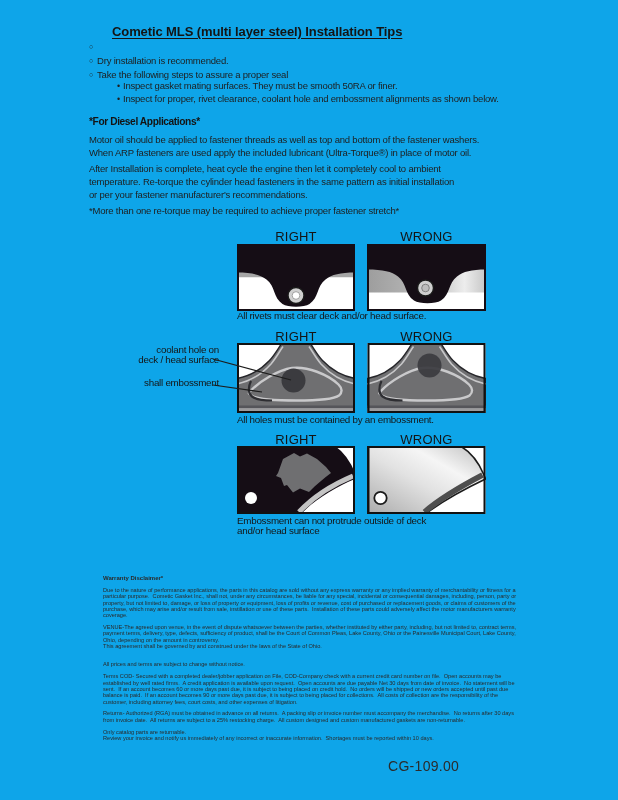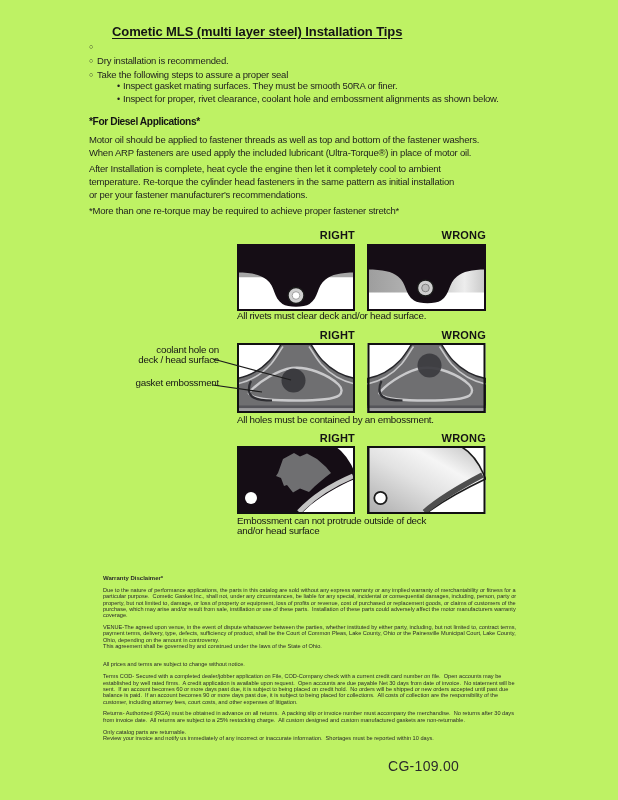--- a/index.html
+++ b/index.html
@@ -1,17 +1,17 @@
 <!DOCTYPE html>
 <html><head>
 <meta charset="utf-8">
 <style>
   html,body{margin:0;padding:0;background:#e8e8e8;}
   #page{
-    position:relative;width:618px;height:800px;background:#bef264;
+    position:relative;width:618px;height:800px;background:#0ea5e9;
     font-family:"Liberation Sans", sans-serif;color:#1e1e1e;overflow:hidden;
   }
   .abs{position:absolute;}
   
   #title{
     left:112px;top:24px;font-size:13px;font-weight:700;
     text-decoration:underline;text-underline-offset:2px;letter-spacing:-0.1px;color:#141414;
   }
   
   .body-txt{font-size:9.5px;letter-spacing:-0.2px;line-height:13px;color:#1e1e1e;}
@@ -21,21 +21,21 @@
   .submarker{font-size:9px;margin-right:3px;color:#1e1e1e;}
   #sub-bullets{left:117px;top:80px;}
   #sub-bullets .row{display:flex;align-items:baseline;line-height:12.7px;}
   
   #diesel-heading{left:89px;top:116px;font-size:10.2px;font-weight:700;letter-spacing:-0.4px;color:#141414;}
   .para{left:89px;white-space:pre-line;width:450px;}
   #diesel-p1{top:133px;}
   #diesel-p2{top:162px;}
   #retorque-note{top:204px;}
   
-  .dg-header{width:118px;text-align:right;font-size:11px;font-weight:700;letter-spacing:0.2px;color:#141414;}
+  .dg-header{width:118px;text-align:center;font-size:13px;font-weight:400;letter-spacing:0.2px;color:#141414;}
   .caption{font-size:9.8px;letter-spacing:-0.25px;color:#151515;line-height:10.4px;white-space:pre-line;}
   .panel{width:118px;height:67px;}
   .panel svg{display:block;width:100%;height:100%;}
   
   .ann-label{left:104px;width:115px;text-align:right;font-size:9.8px;letter-spacing:-0.25px;line-height:10px;color:#151515;}
   
   #warranty{left:103px;top:575px;width:414px;color:#2a2a2a;}
   #warranty h4{margin:0 0 6px 0;font-size:6px;letter-spacing:0;}
   #warranty p{margin:0 0 5.5px 0;font-size:5.62px;line-height:6.33px;letter-spacing:0;white-space:pre-wrap;}
   #warranty p.gap-top{margin-top:12px;}
@@ -116,21 +116,21 @@
   </div>
   <div class="abs caption" style="left:237px;top:311px;">All rivets must clear deck and/or head surface.</div>
 
   <div class="abs dg-header" style="left:237px;top:329px;">RIGHT</div>
   <div class="abs dg-header" style="left:367px;top:329px;width:119px;">WRONG</div>
 
   <div class="abs ann-label" style="top:345px;">
     <div>coolant hole on</div>
     <div>deck / head surface</div>
   </div>
-  <div class="abs ann-label" style="top:378px;">gasket embossment</div>
+  <div class="abs ann-label" style="top:378px;">shall embossment</div>
 
   <div class="abs panel" style="left:237px;top:343px;height:70px;">
     <svg viewBox="0 0 118 70">
       <rect width="118" height="70" fill="#ffffff"></rect>
       <path d="M0,70 V35.5 C13,33 24,26.5 32.5,17.5 C38.5,11 42,4 45,0 H73 C76,4 79.5,11 85.5,17.5 C94,26.5 105,33 118,35.5 V70 Z" fill="#6f6f71" stroke="#26262a" stroke-width="1.4"></path>
       <path d="M0,41 C14,38 25.5,30.5 34,21 C39.5,14.5 43,7.5 46,3.5" fill="none" stroke="#c7c7c9" stroke-width="1.6"></path>
       <path d="M72,3.5 C75,7.5 78.5,14.5 84,21 C92.5,30.5 104,38 118,41" fill="none" stroke="#c7c7c9" stroke-width="1.6"></path>
       <rect x="0" y="62.5" width="118" height="2.6" fill="#55555a"></rect>
       <rect x="0" y="65.1" width="118" height="4.9" fill="#9b9b9d"></rect>
       <path d="M13,48.5 C22,38.5 41,27 55,25 C70,23 91,31.5 101.5,41.5 C105.5,45.5 105.5,49.5 102,52.5 C98,55.5 88,57.5 59,57.5 C33,57.5 18,55.5 14.5,52.5 C11.5,50.2 11,51 13,48.5 Z" fill="none" stroke="#c9c9cb" stroke-width="2.4"></path>

